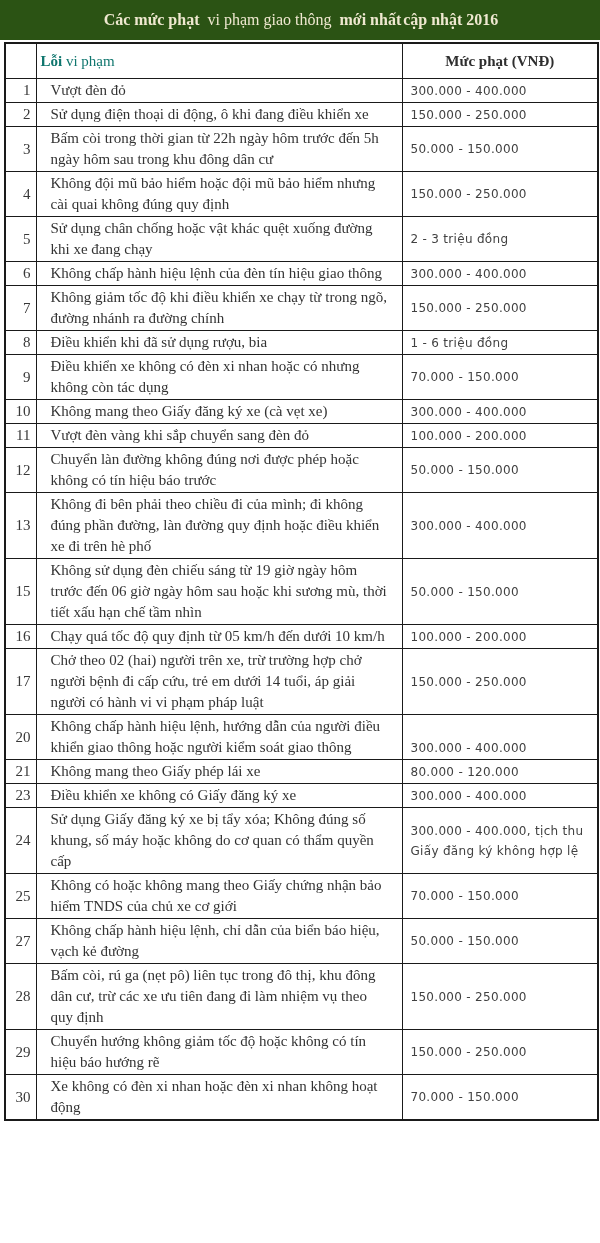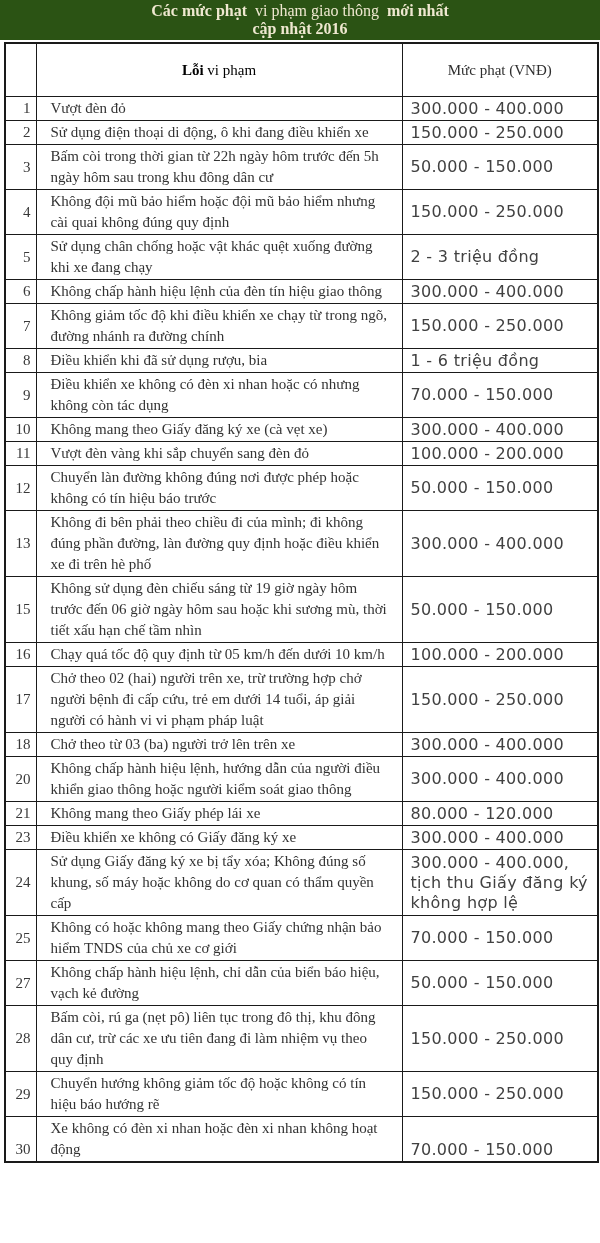--- a/index.html
+++ b/index.html
@@ -10,21 +10,21 @@
     background: #ffffff;
     overflow: hidden;
     font-family: "Liberation Serif", serif;
   }
   .banner {
     width: 600px;
     height: 40px;
     background: #2b5314;
     color: #efe8d0;
     display: flex;
-    flex-direction: column;
+    flex-direction: row;
     align-items: center;
     justify-content: center;
     text-align: center;
     line-height: 18px;
     font-size: 16px;
   }
   .banner .b { font-weight: bold; }
   .banner-line1 span { margin: 0 2px; }
   .fines-table {
     border-collapse: collapse;
@@ -35,48 +35,48 @@
   }
   .fines-table th, .fines-table td {
     border: 1px solid #1a1a1a;
     vertical-align: middle;
     font-size: 15px;
     line-height: 21px;
     overflow: hidden;
   }
   th.violation-h {
     font-weight: normal;
-    text-align: center;
-    color: #000000;
+    text-align: left;
+    color: #0f766e;
     height: 24px;
-    padding: 14px 4px;
+    padding: 5px 4px;
   }
   th.violation-h .b { font-weight: bold; }
   th.fine-h {
-    font-weight: normal;
+    font-weight: bold;
     text-align: center;
     color: #2e2e2e;
     padding: 1px 4px;
   }
   td.num {
     text-align: right;
     padding: 1px 5px 1px 1px;
     color: #383838;
   }
   td.violation {
     text-align: left;
     padding: 1px 14px;
     color: #333333;
   }
   td.fine {
     text-align: left;
     padding: 1px 8px;
     color: #414141;
     font-family: "DejaVu Sans", sans-serif;
-    font-size: 16px;
+    font-size: 12px;
     line-height: 20px;
     letter-spacing: 0.3px;
   }
   
   tbody tr:nth-child(17) td.fine { vertical-align: bottom; }
   tbody tr:nth-child(26) td,
   tbody tr:nth-child(27) td,
   tbody tr:nth-child(28) td,
   tbody tr:nth-child(29) td { vertical-align: bottom; }
 </style>
@@ -183,25 +183,20 @@
         <td class="num">16</td>
         <td class="violation">Chạy quá tốc độ quy định từ 05 km/h đến dưới 10 km/h</td>
         <td class="fine">100.000 - 200.000</td>
       </tr>
       <tr>
         <td class="num">17</td>
         <td class="violation">Chở theo 02 (hai) người trên xe, trừ trường hợp chở người bệnh đi cấp cứu, trẻ em dưới 14 tuổi, áp giải người có hành vi vi phạm pháp luật</td>
         <td class="fine">150.000 - 250.000</td>
       </tr>
       <tr>
-        <td class="num">18</td>
-        <td class="violation">Chở theo từ 03 (ba) người trở lên trên xe</td>
-        <td class="fine">300.000 - 400.000</td>
-      </tr>
-      <tr>
         <td class="num">20</td>
         <td class="violation">Không chấp hành hiệu lệnh, hướng dẫn của người điều khiển giao thông hoặc người kiểm soát giao thông</td>
         <td class="fine">300.000 - 400.000</td>
       </tr>
       <tr>
         <td class="num">21</td>
         <td class="violation">Không mang theo Giấy phép lái xe</td>
         <td class="fine">80.000 - 120.000</td>
       </tr>
       <tr>

